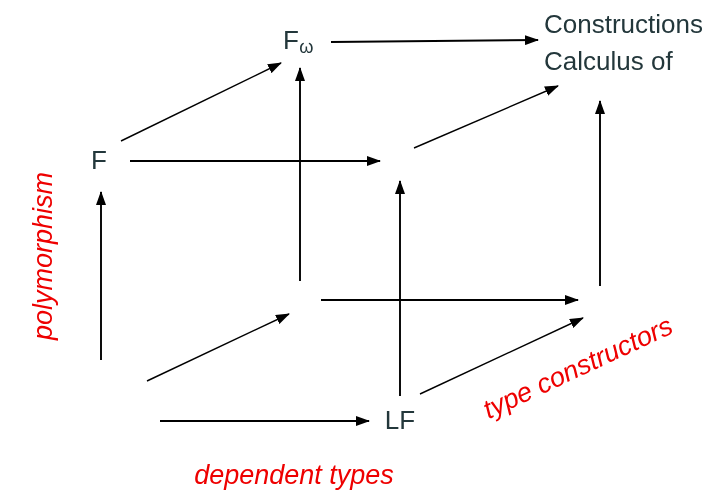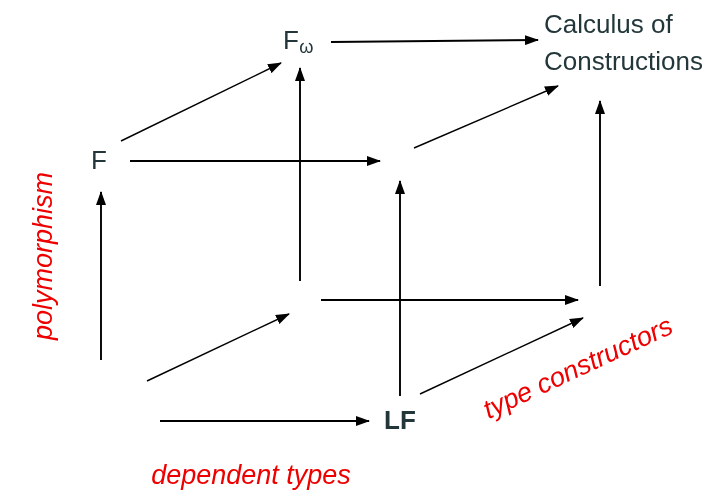--- a/index.html
+++ b/index.html
@@ -50,21 +50,21 @@
   }
 
   .axis-label {
     position: absolute;
     color: var(--axis-label, #ee0000);
     font-style: italic;
     font-size: 27px;
     white-space: nowrap;
   }
   .axis-vertical   { transform: translate(-50%, -50%) rotate(-90deg); }
-  .axis-horizontal { transform: translate(-50%, -50%); }
+  .axis-horizontal { transform: translate(-50%, -50%); margin-left: 43px; }
   .axis-diagonal   { transform: translate(-50%, -50%) rotate(-25deg); }
 </style>
 </head>
 <body style="--background: #ffffff; --node-text: #23373b; --axis-label: #ee0000; --arrow: #000000;">
 
 <div class="canvas">
 
   <svg class="edges-svg" viewBox="0 0 728 500" xmlns="http://www.w3.org/2000/svg">
     <defs>
       <marker id="ah" markerUnits="userSpaceOnUse" markerWidth="14" markerHeight="10" refX="13" refY="5" orient="auto">
@@ -84,28 +84,28 @@
     <line class="edge diagonal" x1="414" y1="148" x2="558" y2="86" marker-end="url(#ah)"></line>
     <line class="edge straight" x1="600" y1="286" x2="600" y2="101" marker-end="url(#ah)"></line>
     <line class="edge straight" x1="331" y1="42" x2="538" y2="40" marker-end="url(#ah)"></line>
   </svg>
 
   <div class="node center-anchor" style="left:298px; top:41px;">
     <span>F</span><span class="node-sub">ω</span>
   </div>
 
   <div class="node node-coc" style="left:544px; top:6px;">
+    <div>Constructions</div>
     <div>Calculus of</div>
-    <div>Constructions</div>
   </div>
 
   <div class="node center-anchor" style="left:99px; top:160px;">F</div>
 
 
-  <div class="node center-anchor" style="left:400px; top:420px;font-weight:bold;">LF</div>
+  <div class="node center-anchor" style="left:400px; top:420px;">LF</div>
 
   <div class="axis-label axis-vertical" style="left:43px; top:256px;">polymorphism</div>
 
   <div class="axis-label axis-horizontal" style="left:251px; top:475px;">dependent types</div>
 
   <div class="axis-label axis-diagonal" style="left:578px; top:368px;">type constructors</div>
 
 </div>
 
 </body></html>

